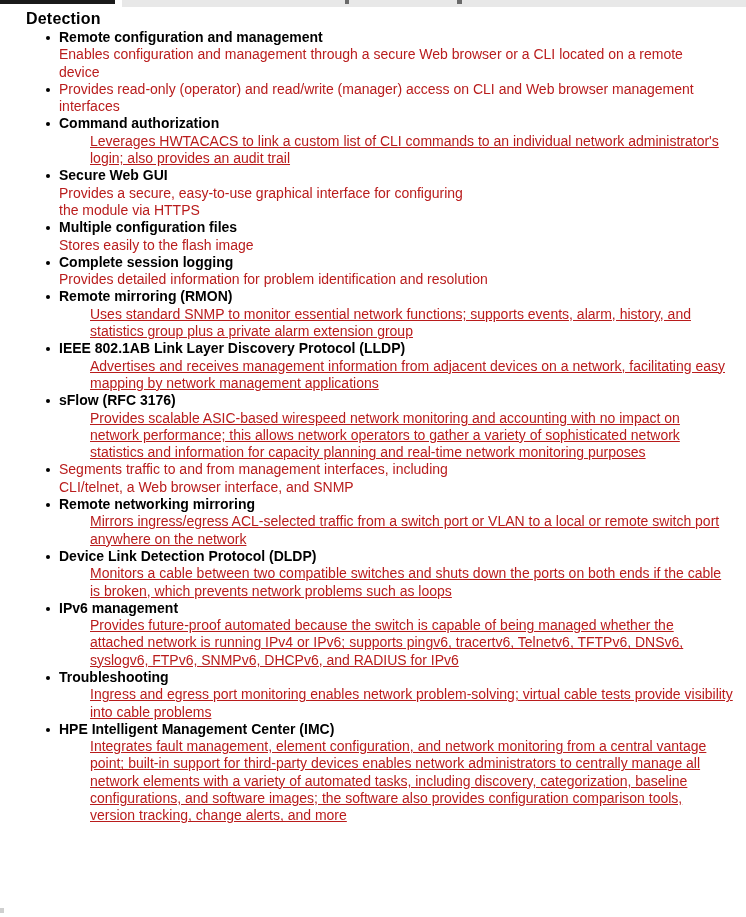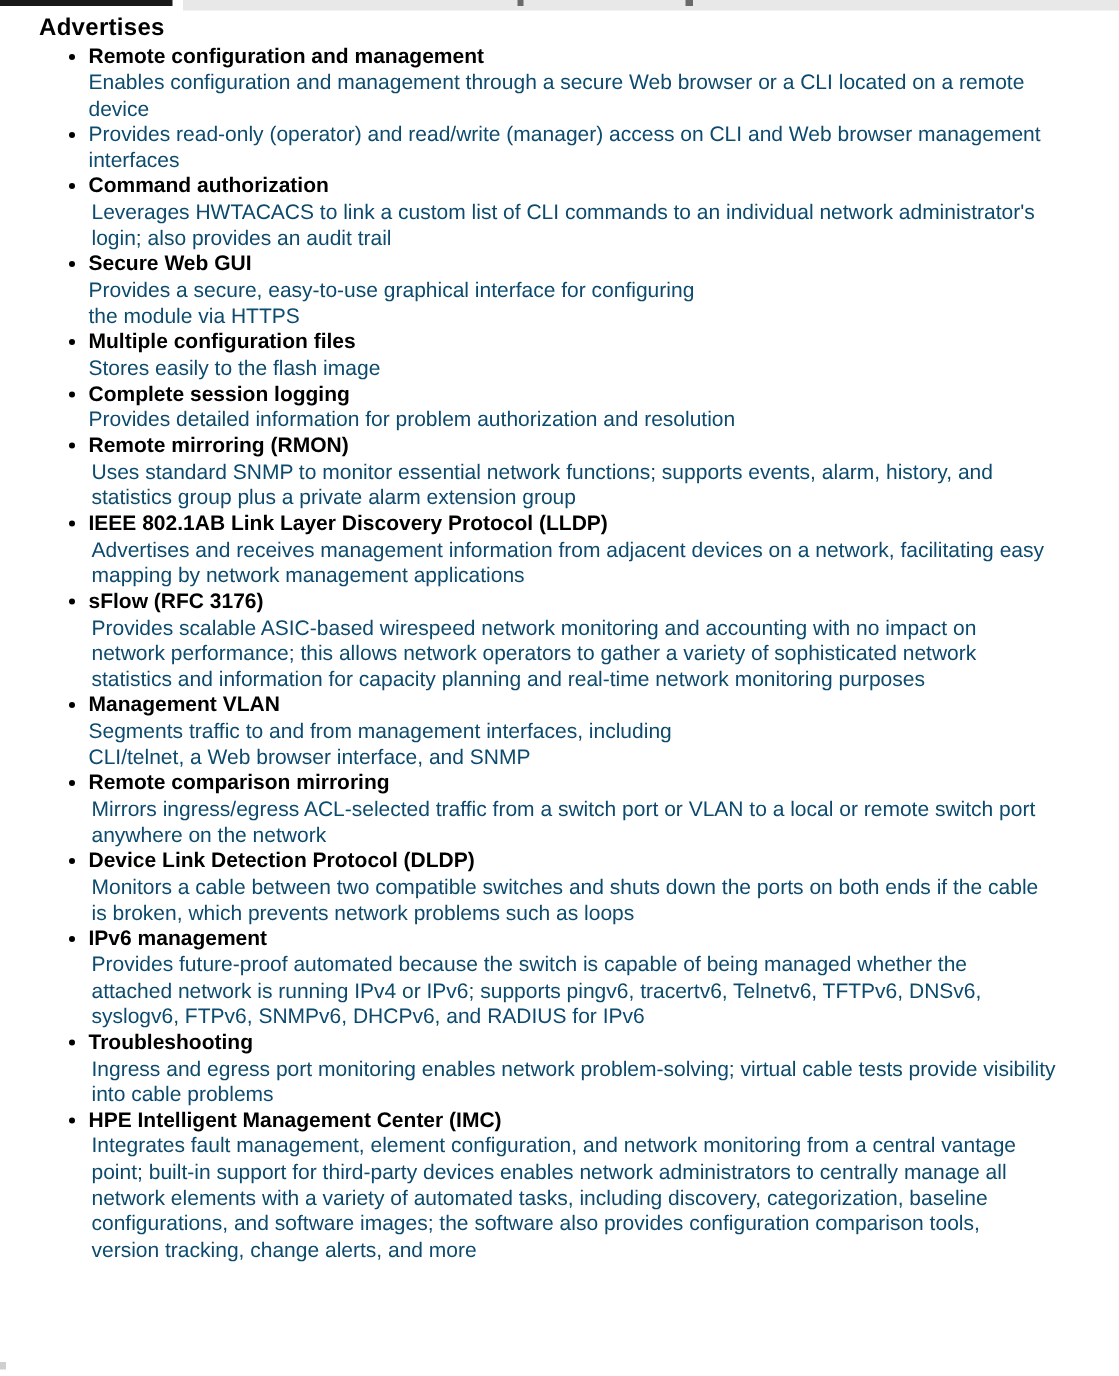--- a/index.html
+++ b/index.html
@@ -45,37 +45,37 @@
     font-weight: bold;
     color: #000;
     font-size: 14px;
     line-height: 17.3px;
     white-space: pre;
   }
   .item-desc {
     font-size: 14px;
     line-height: 17.3px;
     white-space: pre;
-    color: #0c4a6e;
+    color: #b91c1c;
   }
-  .item-desc.deep { margin-left: 2px; }
+  .item-desc.deep { margin-left: 31px; text-decoration: underline; }
 </style>
 </head>
 <body>
 
 <div class="top-strip">
   <div class="black-bar"></div>
   <div class="gray-bar"></div>
   <div class="mark-1"></div>
   <div class="mark-2"></div>
 </div>
 <div class="corner-speck"></div>
 
 <div class="content">
-  <h2 class="section-heading">Advertises</h2>
+  <h2 class="section-heading">Detection</h2>
 
   <div class="feature-list">
 
     <div class="item">
       <span class="bullet"></span>
       <div class="item-title">Remote configuration and management</div>
       <div class="item-desc">Enables configuration and management through a secure Web browser or a CLI located on a remote
 device</div>
     </div>
 
@@ -101,21 +101,21 @@
 
     <div class="item">
       <span class="bullet"></span>
       <div class="item-title">Multiple configuration files</div>
       <div class="item-desc">Stores easily to the flash image</div>
     </div>
 
     <div class="item">
       <span class="bullet"></span>
       <div class="item-title">Complete session logging</div>
-      <div class="item-desc">Provides detailed information for problem authorization and resolution</div>
+      <div class="item-desc">Provides detailed information for problem identification and resolution</div>
     </div>
 
     <div class="item">
       <span class="bullet"></span>
       <div class="item-title">Remote mirroring (RMON)</div>
       <div class="item-desc deep">Uses standard SNMP to monitor essential network functions; supports events, alarm, history, and
 statistics group plus a private alarm extension group</div>
     </div>
 
     <div class="item">
@@ -128,28 +128,27 @@
     <div class="item">
       <span class="bullet"></span>
       <div class="item-title">sFlow (RFC 3176)</div>
       <div class="item-desc deep">Provides scalable ASIC-based wirespeed network monitoring and accounting with no impact on
 network performance; this allows network operators to gather a variety of sophisticated network
 statistics and information for capacity planning and real-time network monitoring purposes</div>
     </div>
 
     <div class="item">
       <span class="bullet"></span>
-      <div class="item-title">Management VLAN</div>
       <div class="item-desc">Segments traffic to and from management interfaces, including
 CLI/telnet, a Web browser interface, and SNMP</div>
     </div>
 
     <div class="item">
       <span class="bullet"></span>
-      <div class="item-title">Remote comparison mirroring</div>
+      <div class="item-title">Remote networking mirroring</div>
       <div class="item-desc deep">Mirrors ingress/egress ACL-selected traffic from a switch port or VLAN to a local or remote switch port
 anywhere on the network</div>
     </div>
 
     <div class="item">
       <span class="bullet"></span>
       <div class="item-title">Device Link Detection Protocol (DLDP)</div>
       <div class="item-desc deep">Monitors a cable between two compatible switches and shuts down the ports on both ends if the cable
 is broken, which prevents network problems such as loops</div>
     </div>

